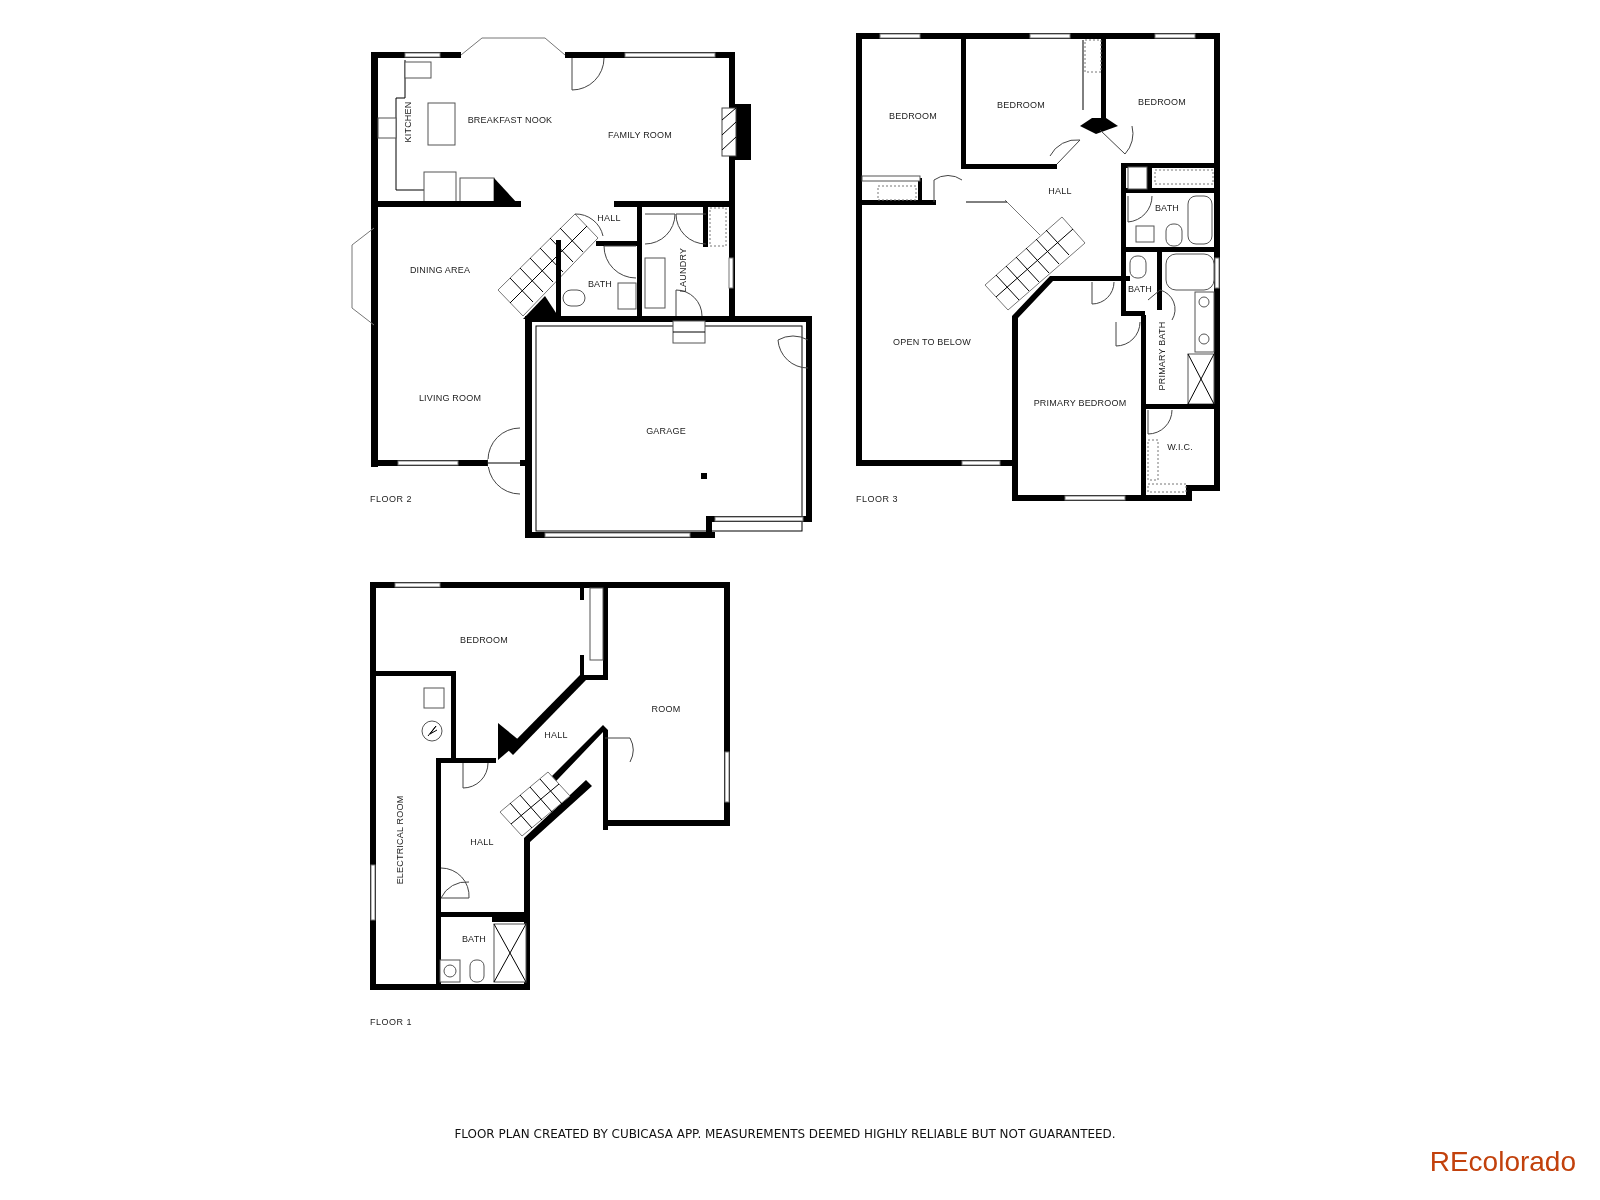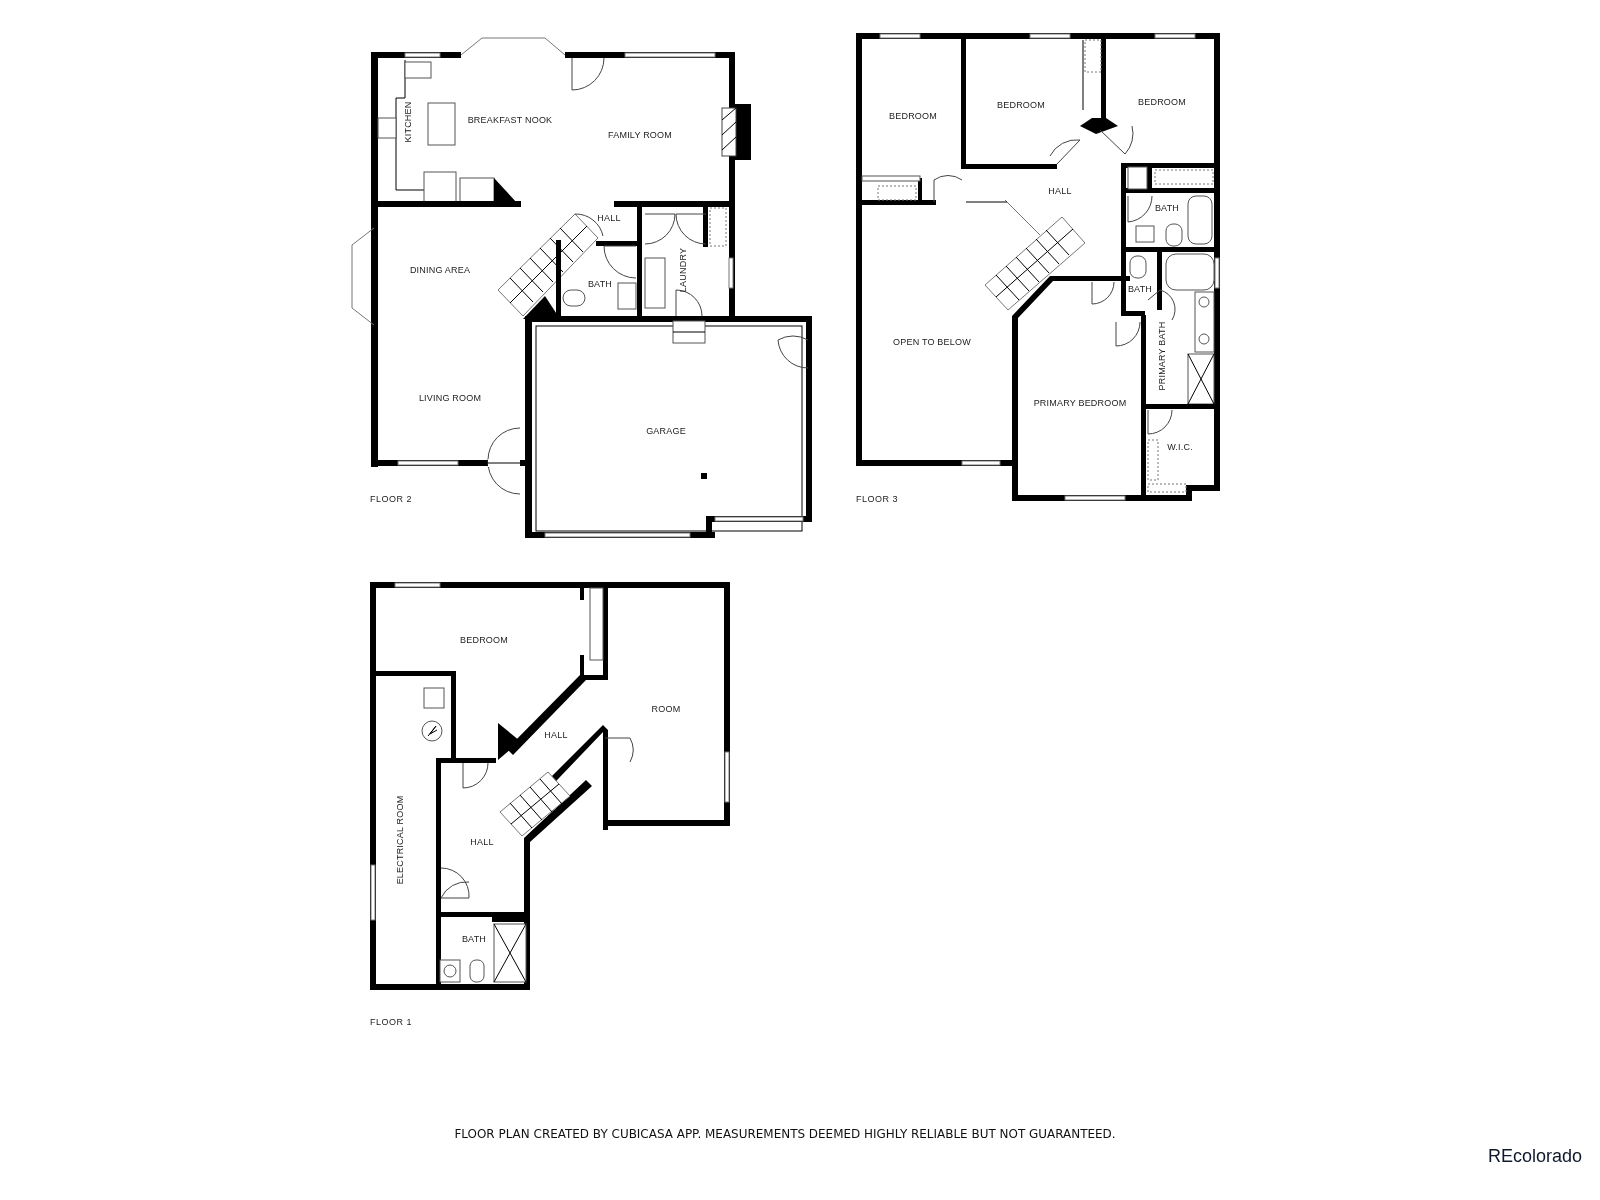--- a/index.html
+++ b/index.html
@@ -7,21 +7,21 @@
   svg#plan { position: absolute; left: 0; top: 0; }
   .wall { fill: #000; }
   .thin { stroke: #000; stroke-width: 1; fill: none; }
   .thing { stroke: #555; stroke-width: 1; fill: #fff; }
   .win { stroke: #777; stroke-width: 1; fill: #fff; }
   .door { stroke: #444; stroke-width: 1; fill: none; }
   .dash { stroke: #777; stroke-width: 1; fill: none; stroke-dasharray: 2 2; }
   .room-label { font-family: "Liberation Sans", sans-serif; font-size: 9px; fill: #222; text-anchor: middle; dominant-baseline: middle; letter-spacing: 0.2px; }
   .floor-label { font-family: "Liberation Sans", sans-serif; font-size: 9px; fill: #222; letter-spacing: 0.5px; }
   .disclaimer { position: absolute; left: 0; width: 1570px; top: 1126px; text-align: center; font-family: "DejaVu Sans", sans-serif; font-size: 13px; color: #111; transform: scaleX(0.92); transform-origin: 785px 0; }
-  .watermark { position: absolute; right: 18px; top: 1146px; font-family: "Liberation Sans", sans-serif; font-size: 18px; color: #0f172a; }
+  .watermark { position: absolute; right: 24px; top: 1146px; font-family: "Liberation Sans", sans-serif; font-size: 28px; color: #c2410c; }
 </style>
 </head>
 <body>
 
 <svg id="plan" width="1600" height="1200" viewBox="0 0 1600 1200">
 
   <g>
 
     <rect class="wall" x="371" y="52" width="7" height="415"></rect>
     <rect class="wall" x="371" y="52" width="90" height="6"></rect>

